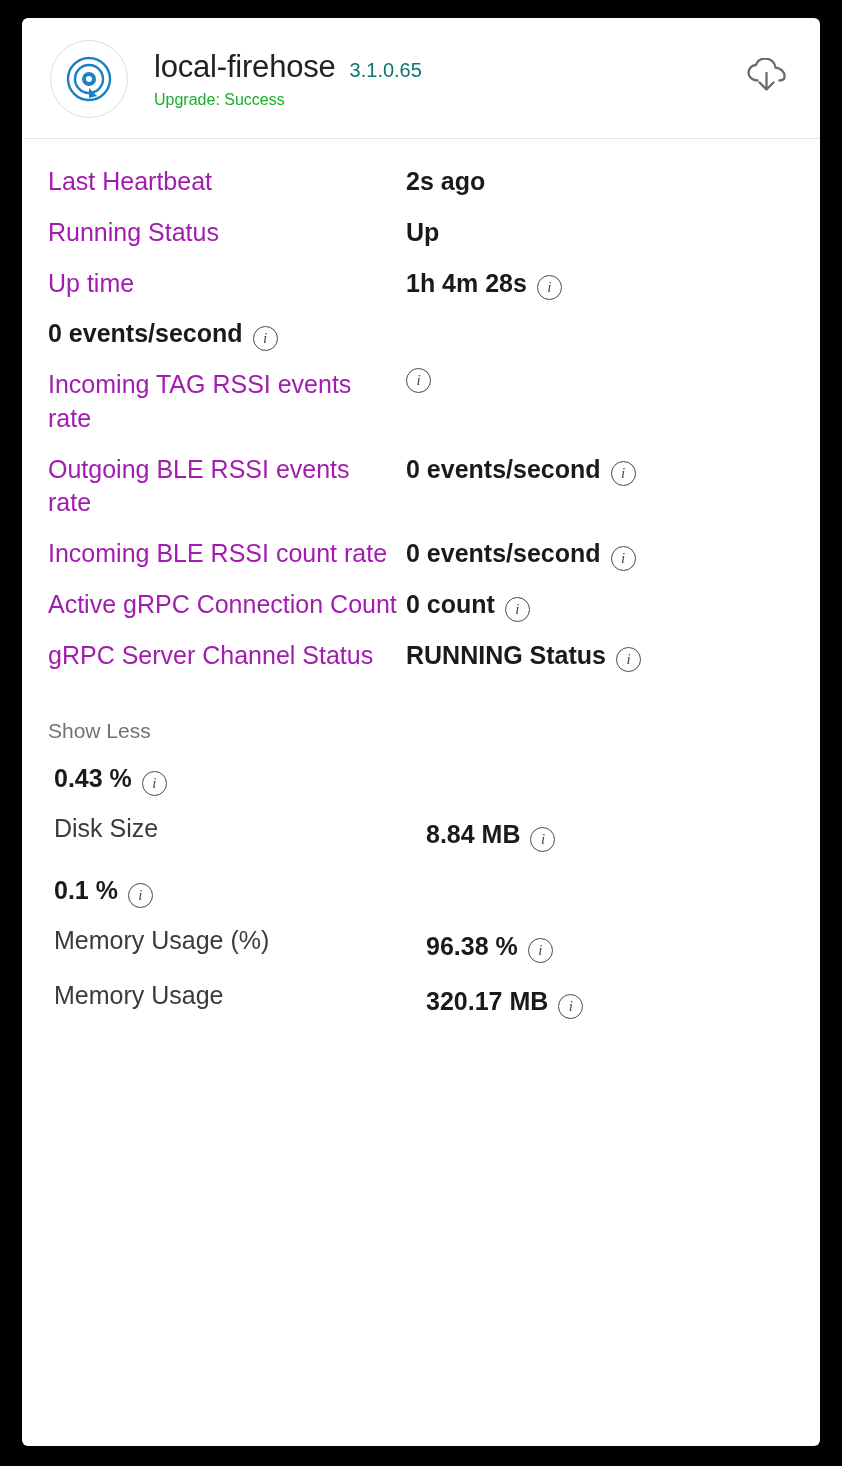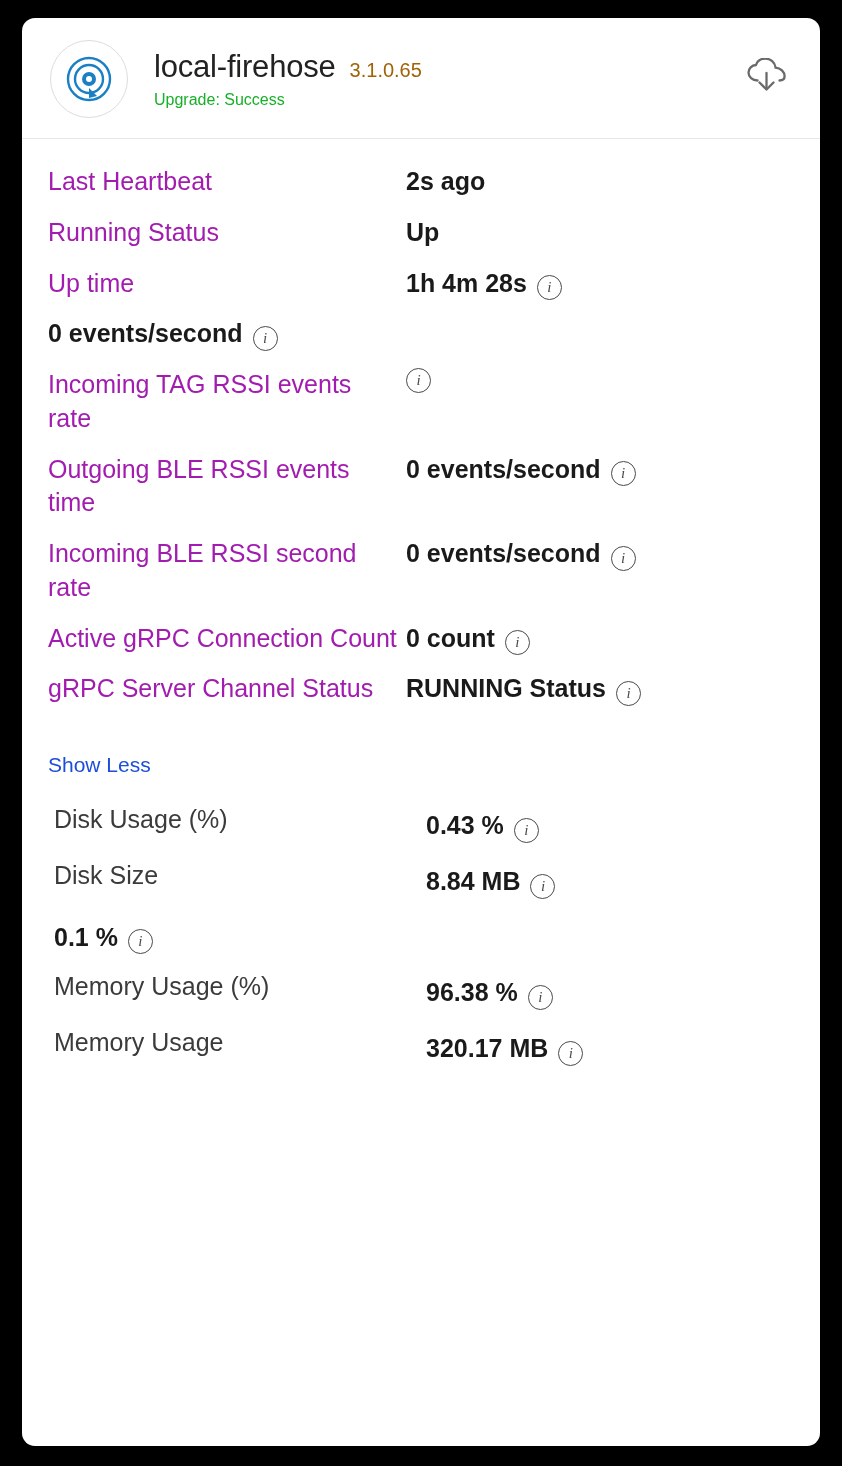--- a/index.html
+++ b/index.html
@@ -19,21 +19,21 @@
     height: 1466px;
     background: #000000;
     box-sizing: border-box;
     padding: 18px 22px 20px 22px;
   }
   .card {
     background: #ffffff;
     width: 100%;
     height: 100%;
     box-sizing: border-box;
-    border-radius: 13px;
+    border-radius: 6px;
     overflow: hidden;
     display: flex;
     flex-direction: column;
   }
 
   
   .card-header {
     display: flex;
     align-items: center;
     padding: 22px 26px 20px 28px;
@@ -63,21 +63,21 @@
     align-items: baseline;
   }
   .app-title {
     font-size: 31px;
     color: #222222;
     font-weight: 400;
     letter-spacing: -0.2px;
   }
   .app-version {
     font-size: 20px;
-    color: #a16207;
+    color: #0f766e;
     margin-left: 14px;
   }
   .upgrade-status {
     margin-top: 6px;
     font-size: 16px;
     color: #18b028;
   }
   .download-icon {
     flex: 0 0 auto;
     margin-left: 10px;
@@ -131,22 +131,22 @@
     font-style: italic;
     font-weight: 400;
     color: #4a4a4a;
     line-height: 1;
     flex: 0 0 auto;
     cursor: pointer;
   }
 
   .show-less {
     font-size: 21px;
-    color: #1d4ed8;
-    margin: 30px 0 26px 0;
+    color: #737373;
+    margin: 30px 0 13px 0;
     cursor: pointer;
     display: inline-block;
   }
 
   .metrics .row {
     margin-bottom: 16px;
     padding-left: 6px;
   }
   .metrics .row .label {
     width: 372px;
@@ -224,29 +224,29 @@
         </div>
 
         <div class="row">
           <div class="label">Incoming TAG RSSI events rate</div>
           <div class="value">
             <span class="info-icon">i</span>
           </div>
         </div>
 
         <div class="row">
-          <div class="label">Outgoing BLE RSSI events time</div>
+          <div class="label">Outgoing BLE RSSI events rate</div>
           <div class="value">
             <span>0 events/second</span>
             <span class="info-icon">i</span>
           </div>
         </div>
 
         <div class="row">
-          <div class="label">Incoming BLE RSSI second rate</div>
+          <div class="label">Incoming BLE RSSI count rate</div>
           <div class="value">
             <span>0 events/second</span>
             <span class="info-icon">i</span>
           </div>
         </div>
 
         <div class="row">
           <div class="label">Active gRPC Connection Count</div>
           <div class="value">
             <span>0 count</span>
@@ -262,21 +262,20 @@
           </div>
         </div>
 
       </div>
 
       <div class="show-less">Show Less</div>
 
       <div class="metrics">
 
         <div class="row">
-          <div class="label">Disk Usage (%)</div>
           <div class="value">
             <span>0.43 %</span>
             <span class="info-icon">i</span>
           </div>
         </div>
 
         <div class="row">
           <div class="label">Disk Size</div>
           <div class="value">
             <span>8.84 MB</span>

